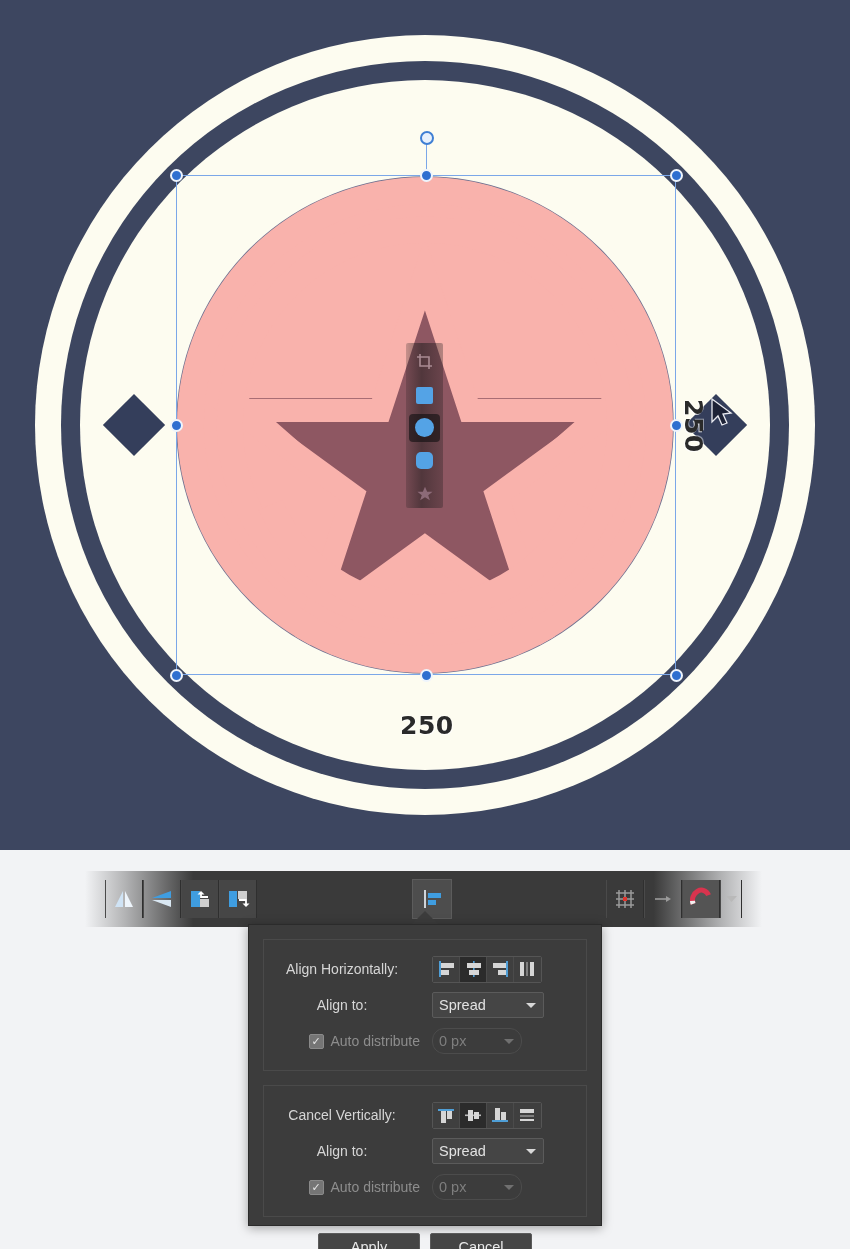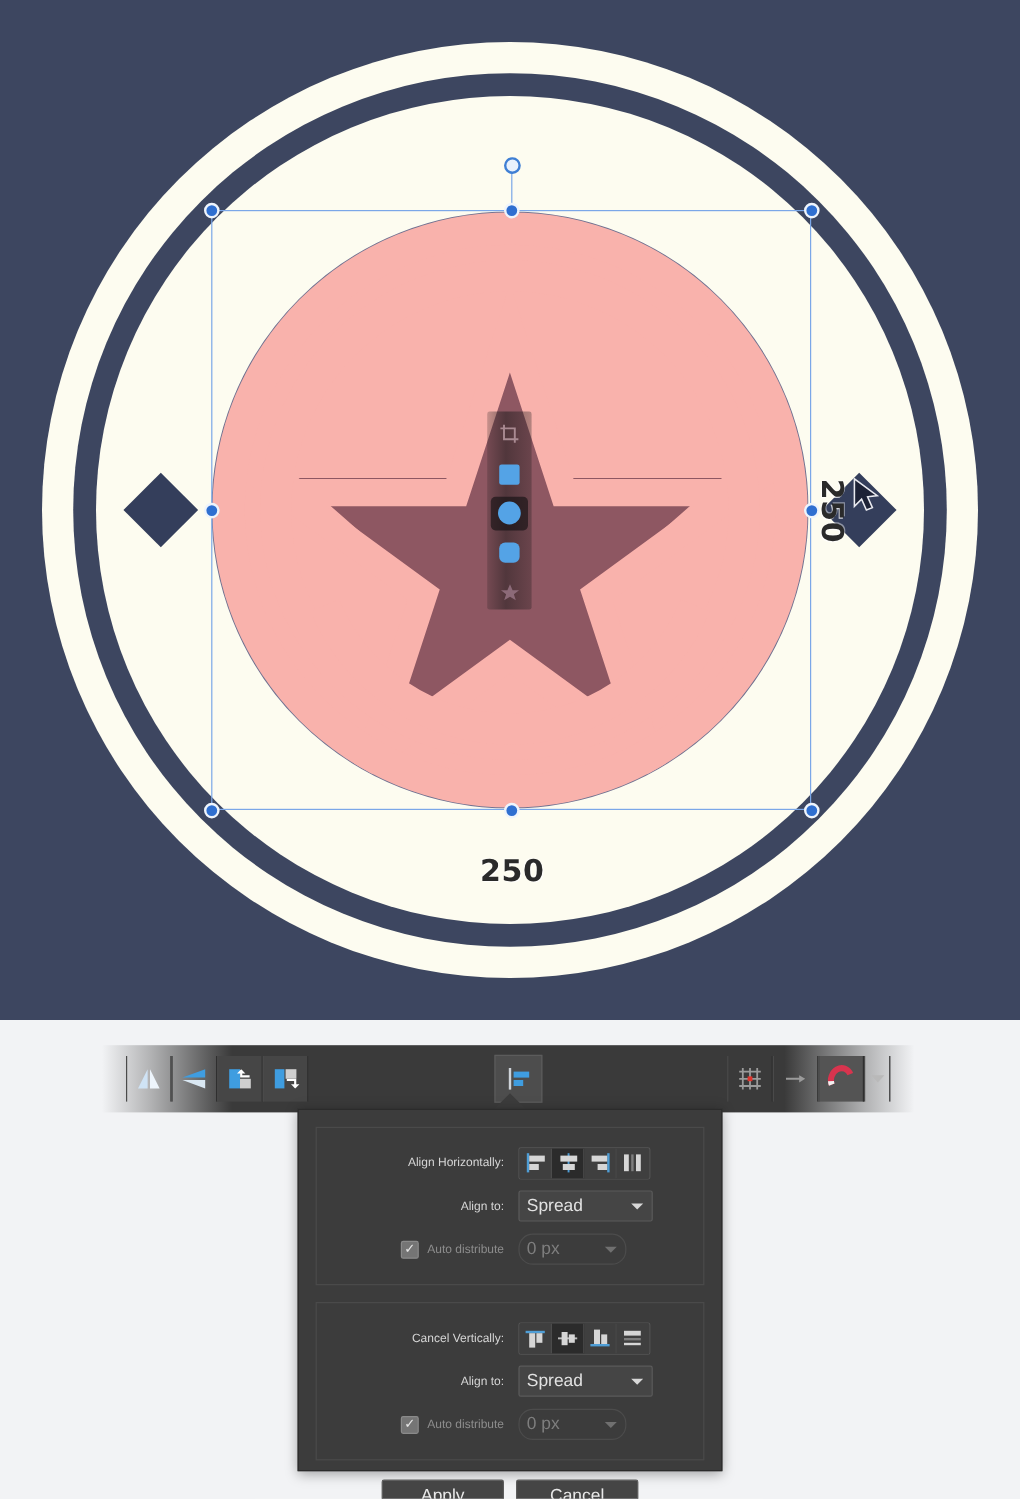--- a/index.html
+++ b/index.html
@@ -122,22 +122,22 @@
     position:absolute;left:411px;top:911px;width:0;height:0;
     border-left:14px solid transparent;border-right:14px solid transparent;
     border-bottom:14px solid #3c3c3c;
   }
   .dlg-section{
     margin:14px 14px 0 14px;border:1px solid #4a4a4a;padding:14px 0 14px 0;
   }
   .dlg-row{display:flex;align-items:center;height:30px;margin-bottom:6px;}
   .dlg-row:last-child{margin-bottom:0;}
   .dlg-label{
-    width:168px;text-align:right;padding-right:12px;box-sizing:border-box;
-    color:#d6d6d6;font-size:10px;
+    width:168px;text-align:center;padding-right:12px;box-sizing:border-box;
+    color:#d6d6d6;font-size:14px;
   }
   .seg{display:flex;height:25px;background:#2e2e2e;border:1px solid #555;border-radius:2px;overflow:hidden;}
   .seg-btn{
     width:27px;height:100%;display:flex;align-items:center;justify-content:center;
     border-right:1px solid #4b4b4b;box-sizing:border-box;background:#3f3f3f;
   }
   .seg-btn:last-child{border-right:none;}
   .seg-btn.on{background:#2b2b2b;}
   .combo{
     width:112px;height:26px;background:#454545;border:1px solid #5b5b5b;border-radius:2px;

